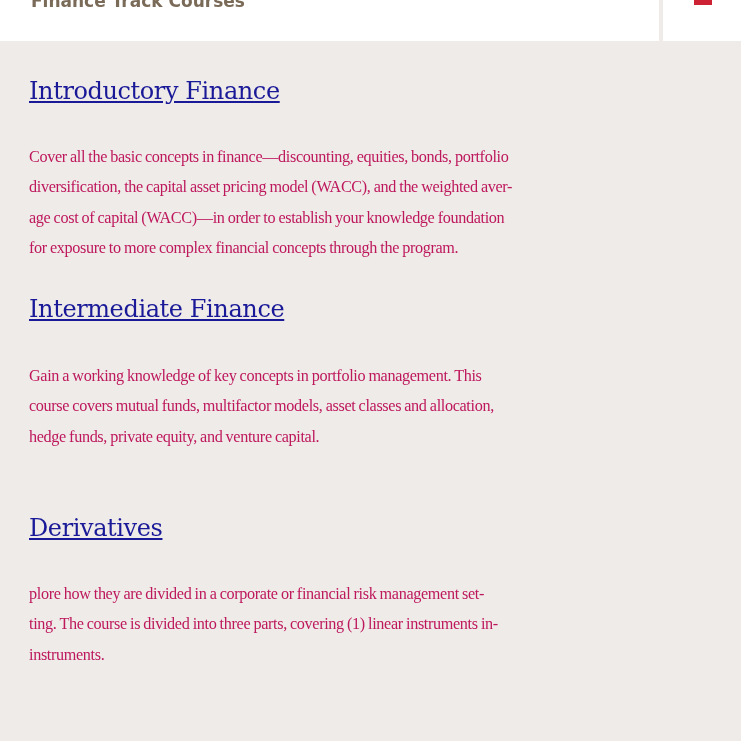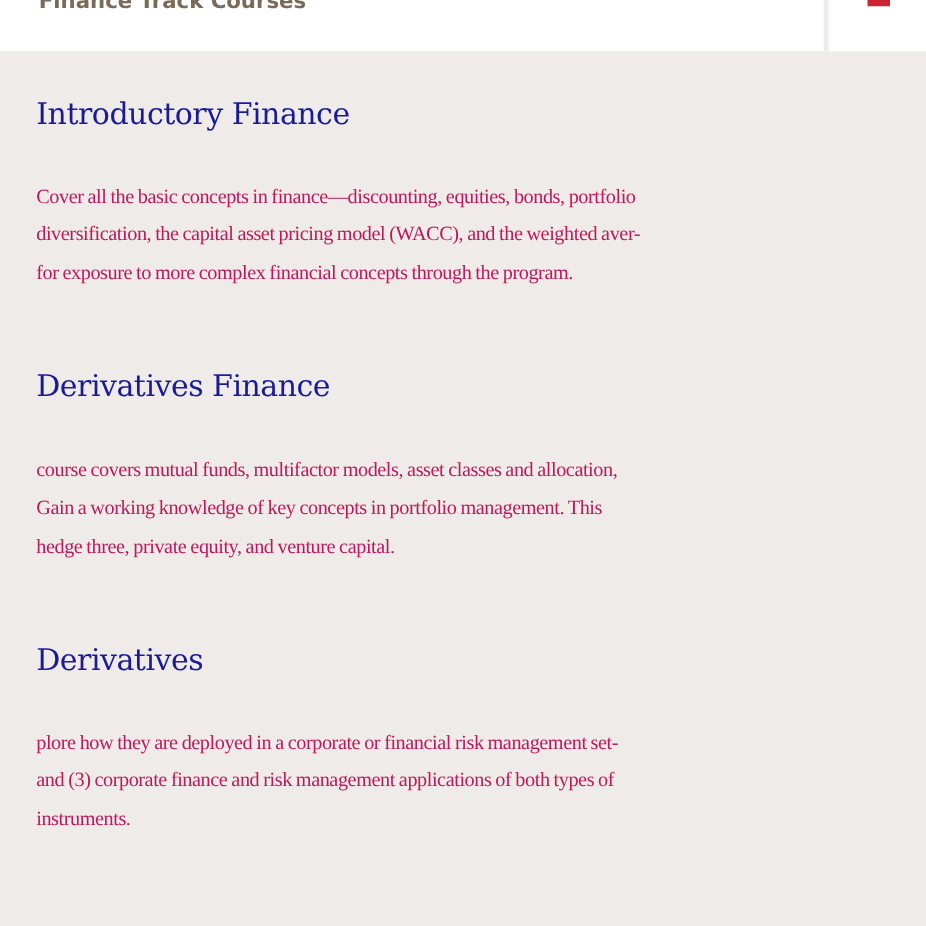--- a/index.html
+++ b/index.html
@@ -32,20 +32,21 @@
       position: absolute; left: 31px; top: 0; width: 18px; height: 5px;
       background: #cc2233;
     }
     .content {
       position: absolute; left: 29px; top: 41px; width: 690px;
     }
     .section-title {
       font-family: "DejaVu Serif", serif; font-weight: normal;
       color: #1a1a99; font-size: 24px; margin: 0; letter-spacing: -0.4px;
       white-space: nowrap;
+      text-decoration: underline;
     }
     .section-body {
       font-family: Liberation Serif, serif; color: #be185d;
       font-size: 16.2px; line-height: 30.4px; margin: 0;
       letter-spacing: -0.35px; word-spacing: -0.5px;
     }
     .sec1-title { position: absolute; top: 36px; }
     .sec1-body { position: absolute; top: 101px; width: 690px; }
     .sec2-title { position: absolute; top: 254px; }
     .sec2-body { position: absolute; top: 320px; width: 690px; }
@@ -62,29 +63,30 @@
   <div class="toggle-button">
     <div class="toggle-bar"></div>
   </div>
 </div>
 
 <div class="content">
   <h2 class="section-title sec1-title">Introductory Finance</h2>
   <p class="section-body sec1-body">
     <span class="line">Cover all the basic concepts in finance—discounting, equities, bonds, portfolio</span>
     <span class="line">diversification, the capital asset pricing model (WACC), and the weighted aver-</span>
+    <span class="line">age cost of capital (WACC)—in order to establish your knowledge foundation</span>
     <span class="line">for exposure to more complex financial concepts through the program.</span>
   </p>
 
-  <h2 class="section-title sec2-title">Derivatives Finance</h2>
+  <h2 class="section-title sec2-title">Intermediate Finance</h2>
   <p class="section-body sec2-body">
+    <span class="line">Gain a working knowledge of key concepts in portfolio management. This</span>
     <span class="line">course covers mutual funds, multifactor models, asset classes and allocation,</span>
-    <span class="line">Gain a working knowledge of key concepts in portfolio management. This</span>
-    <span class="line">hedge three, private equity, and venture capital.</span>
+    <span class="line">hedge funds, private equity, and venture capital.</span>
   </p>
 
   <h2 class="section-title sec3-title">Derivatives</h2>
   <p class="section-body sec3-body">
-    <span class="line">plore how they are deployed in a corporate or financial risk management set-</span>
-    <span class="line">and (3) corporate finance and risk management applications of both types of</span>
+    <span class="line">plore how they are divided in a corporate or financial risk management set-</span>
+    <span class="line">ting. The course is divided into three parts, covering (1) linear instruments in-</span>
     <span class="line">instruments.</span>
   </p>
 </div>
 
 </body></html>

